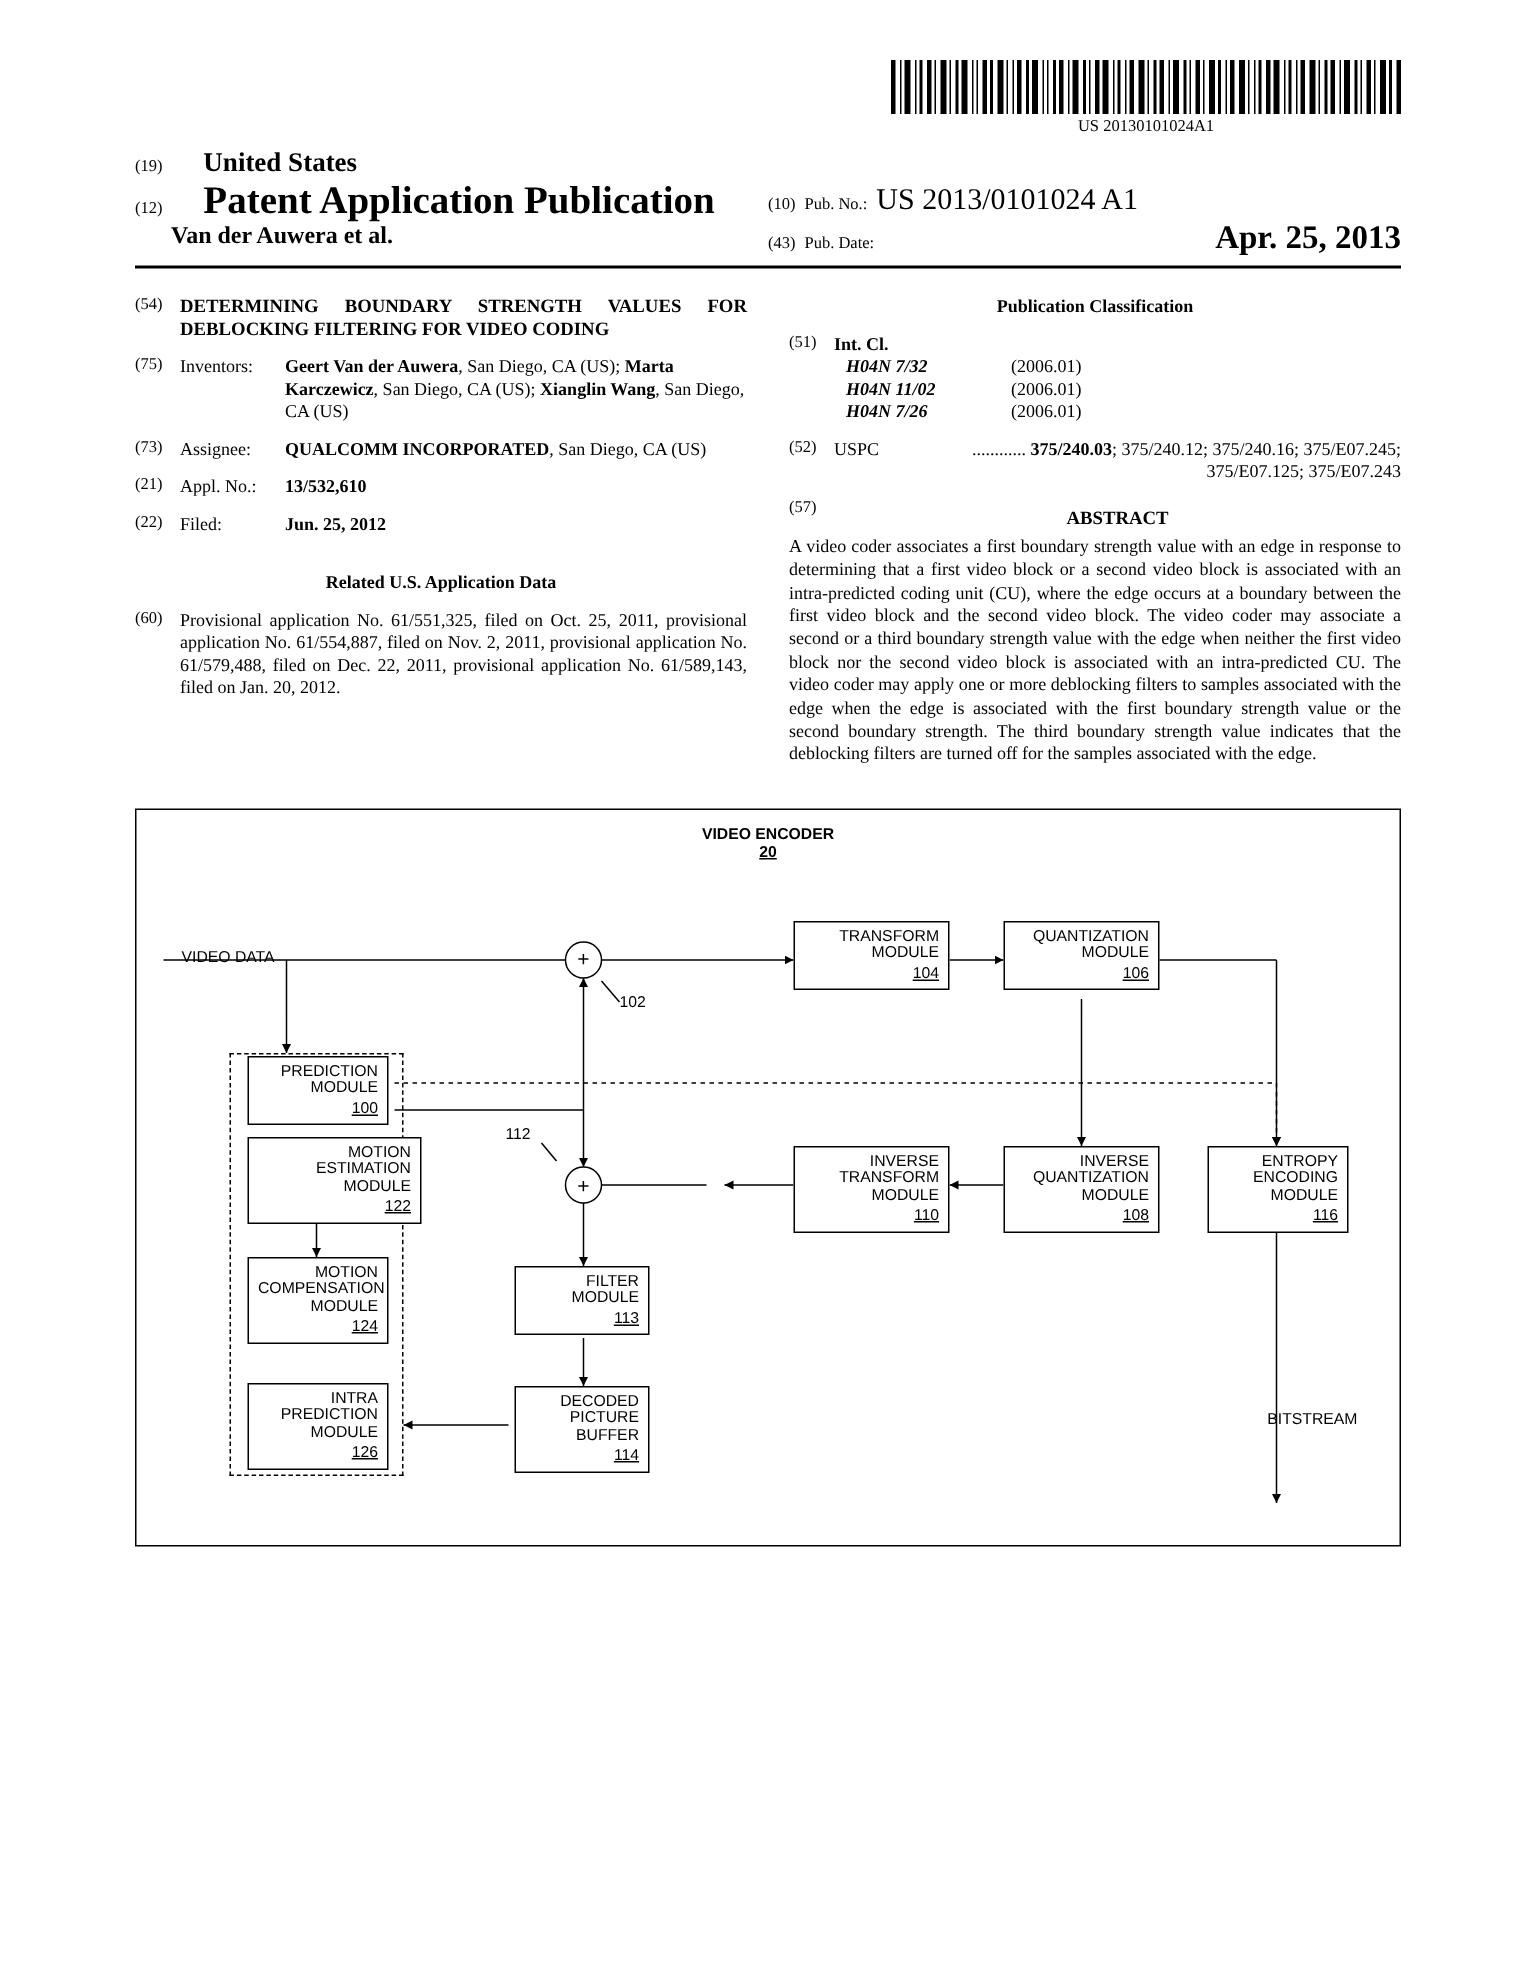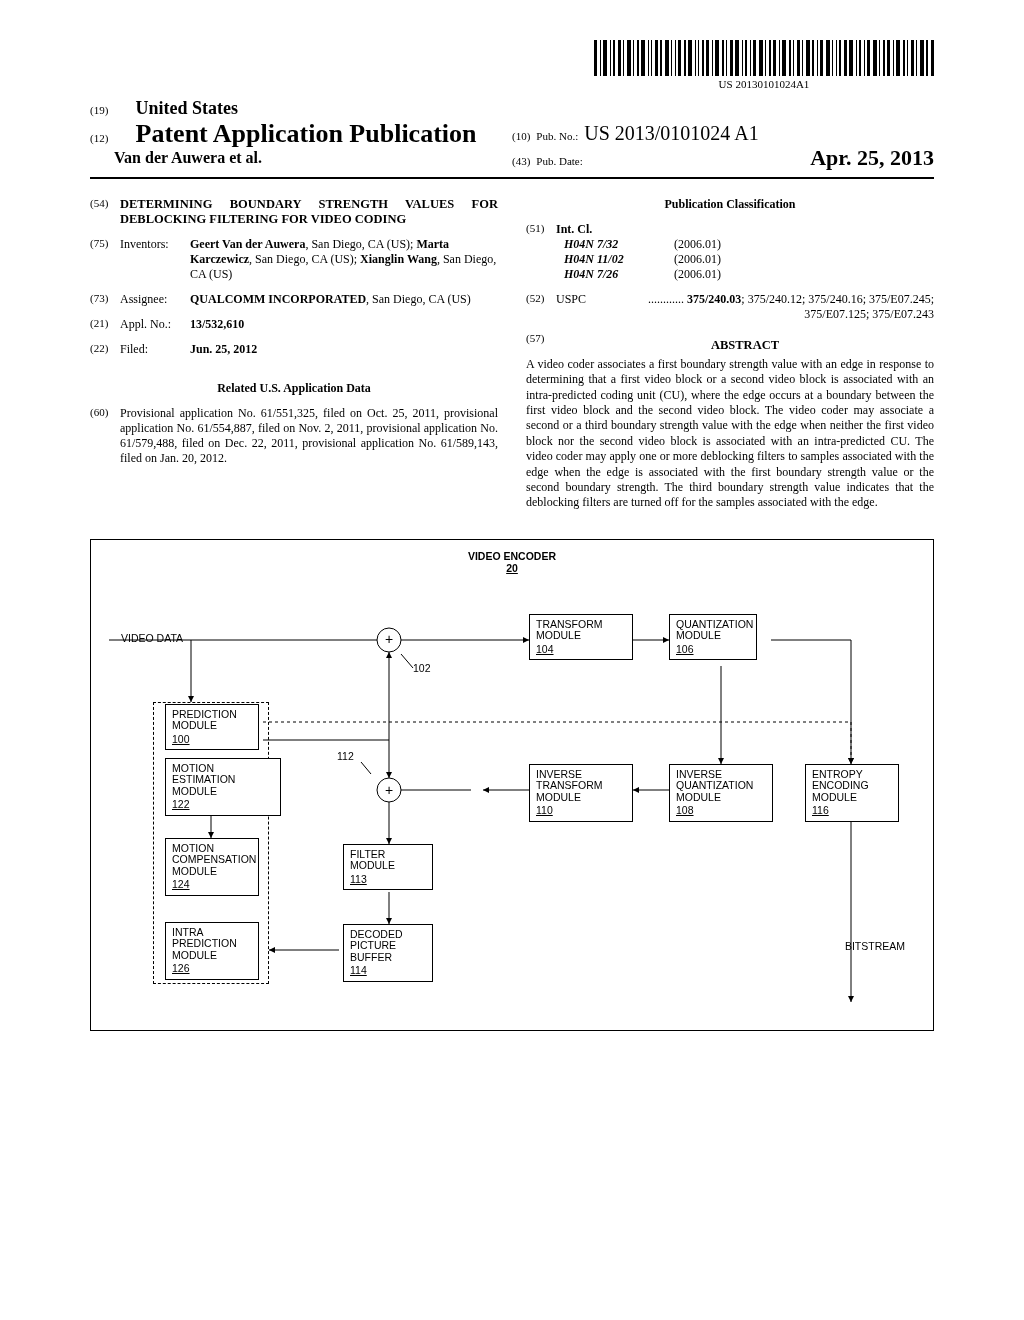--- a/index.html
+++ b/index.html
@@ -122,21 +122,21 @@
     .diag-grid {
       position: relative;
       height: 420px;
       margin-top: 8px;
     }
     .block {
       position: absolute;
       border: 1px solid #000;
       padding: 4px 6px;
       background: #fff;
-      text-align: left;
+      text-align: right;
       line-height: 1.1;
     }
     .block .num { text-decoration: underline; display: block; margin-top: 2px; }
     .label { position: absolute; font-size: 10.5px; }
     svg.conn { position: absolute; top: 0; left: 0; width: 100%; height: 100%; pointer-events: none; }
   </style>
 </head>
 <body>
 
 <div class="barcode-zone">
@@ -395,21 +395,21 @@
     <div class="block" style="left:74px;top:256px;width:94px">
       <span>MOTION COMPENSATION MODULE</span><span class="num">124</span>
     </div>
     <div class="block" style="left:74px;top:340px;width:94px">
       <span>INTRA PREDICTION MODULE</span><span class="num">126</span>
     </div>
 
     <div class="block" style="left:438px;top:32px;width:104px">
       <span>TRANSFORM MODULE</span><span class="num">104</span>
     </div>
-    <div class="block" style="left:578px;top:32px;width:88px">
+    <div class="block" style="left:578px;top:32px;width:104px">
       <span>QUANTIZATION MODULE</span><span class="num">106</span>
     </div>
     <div class="block" style="left:438px;top:182px;width:104px">
       <span>INVERSE TRANSFORM MODULE</span><span class="num">110</span>
     </div>
     <div class="block" style="left:578px;top:182px;width:104px">
       <span>INVERSE QUANTIZATION MODULE</span><span class="num">108</span>
     </div>
     <div class="block" style="left:714px;top:182px;width:94px">
       <span>ENTROPY ENCODING MODULE</span><span class="num">116</span>

